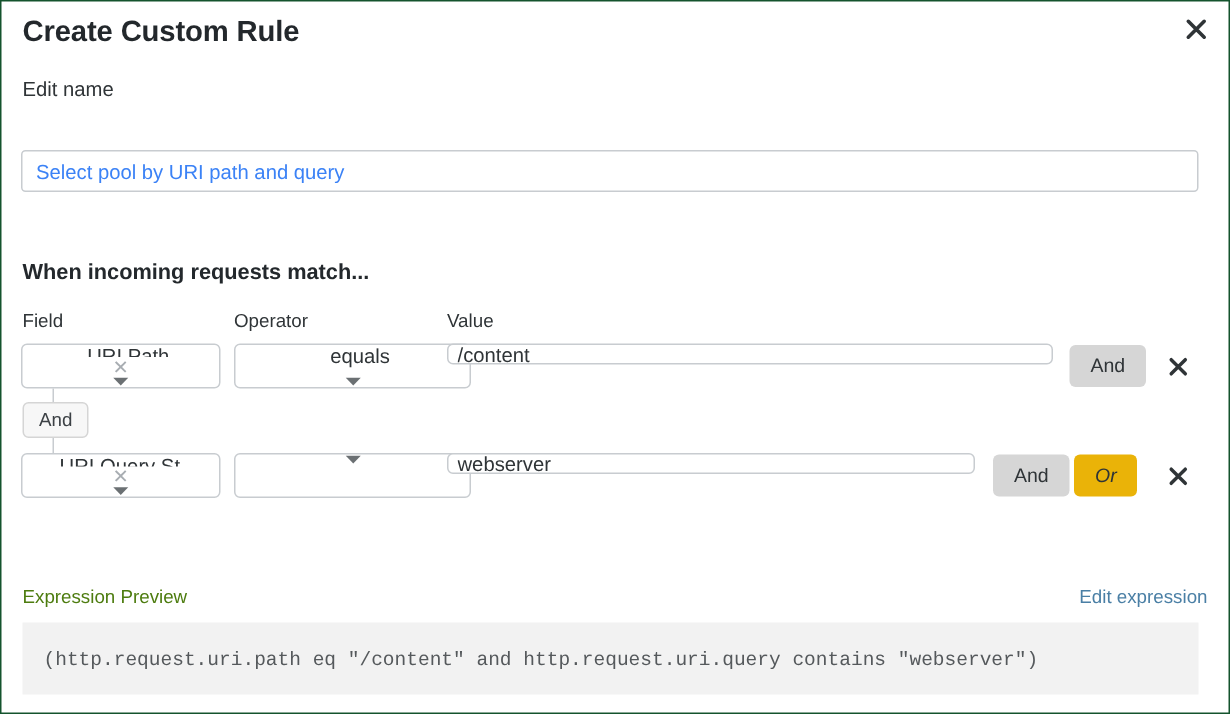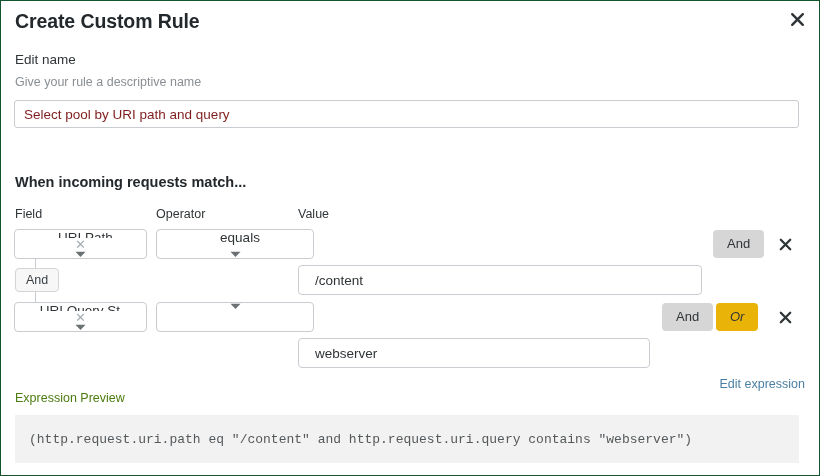--- a/index.html
+++ b/index.html
@@ -66,21 +66,21 @@
     left: 13px;
     top: 99px;
     width: 785px;
     height: 28px;
     box-sizing: border-box;
     border: 1px solid #c8ccd0;
     border-radius: 3px;
     background: #fff;
     font-family: "Liberation Sans", sans-serif;
     font-size: 13.5px;
-    color: #7f1d1d;
+    color: #3b82f6;
     padding: 0 9px;
     outline: none;
   }
 
   
   .section-heading {
     position: absolute;
     left: 14px;
     top: 173px;
     font-size: 14.5px;
@@ -144,31 +144,30 @@
     display: flex;
     align-items: center;
     justify-content: center;
     cursor: pointer;
   }
   .chev-icon svg { display:block; }
 
   .value-input {
     position: absolute;
     left: 297px;
-    height: 30px;
+    height: 14px;
     box-sizing: border-box;
     border: 1px solid #c8ccd0;
     border-radius: 4px;
     background: #fff;
     font-family: "Liberation Sans", sans-serif;
     font-size: 13.5px;
     color: #2f3437;
-    padding: 0 16px;
+    padding: 0 6px;
     outline: none;
-    margin-top: 36px;
   }
   .value-input.w1 { width: 404px; }
   .value-input.w2 { width: 352px; }
 
   .logic-btn {
     position: absolute;
     height: 28px;
     top: 1px;
     box-sizing: border-box;
     border: none;
@@ -230,21 +229,21 @@
   .expr-label {
     position: absolute;
     left: 14px;
     top: 390px;
     font-size: 12.5px;
     color: #4d7c0f;
   }
   .edit-expr-link {
     position: absolute;
     right: 14px;
-    top: 376px;
+    top: 390px;
     font-size: 12.5px;
     color: #4a7fa5;
     text-decoration: none;
     cursor: pointer;
   }
   .expr-box {
     position: absolute;
     left: 14px;
     top: 414px;
     width: 784px;
@@ -269,21 +268,20 @@
 
   <div class="dialog-title">Create Custom Rule</div>
 
   <div class="close-icon">
     <svg width="15" height="15" viewBox="0 0 15 15" aria-hidden="true">
       <path d="M2.2 2.2 L12.8 12.8 M12.8 2.2 L2.2 12.8" stroke="currentColor" stroke-width="2.4" stroke-linecap="round"></path>
     </svg>
   </div>
 
   <div class="rule-name-label">Edit name</div>
-  <div class="rule-name-help">Give your rule a descriptive name</div>
   <input class="rule-name-input" type="text" value="Select pool by URI path and query" style="">
 
   <div class="section-heading">When incoming requests match...</div>
 
   <div class="col-head field">Field</div>
   <div class="col-head operator">Operator</div>
   <div class="col-head value">Value</div>
 
   <div class="cond-row row1">
     <div class="select-box field-select">

